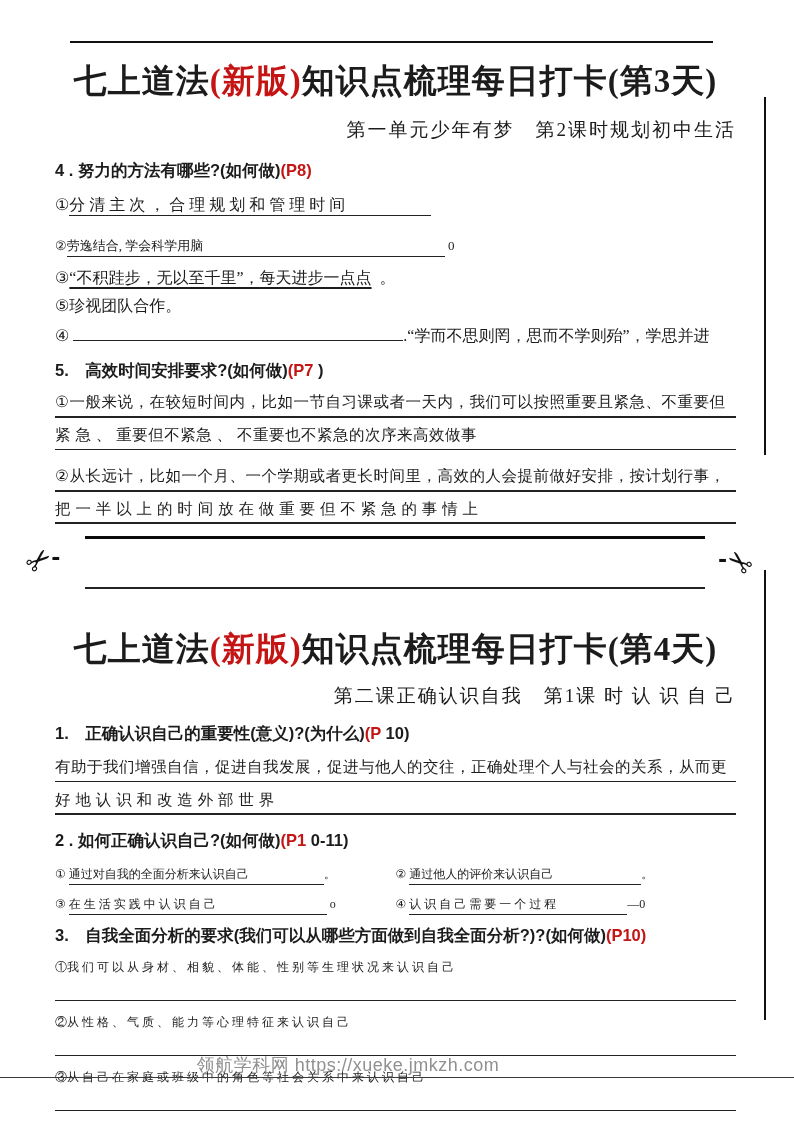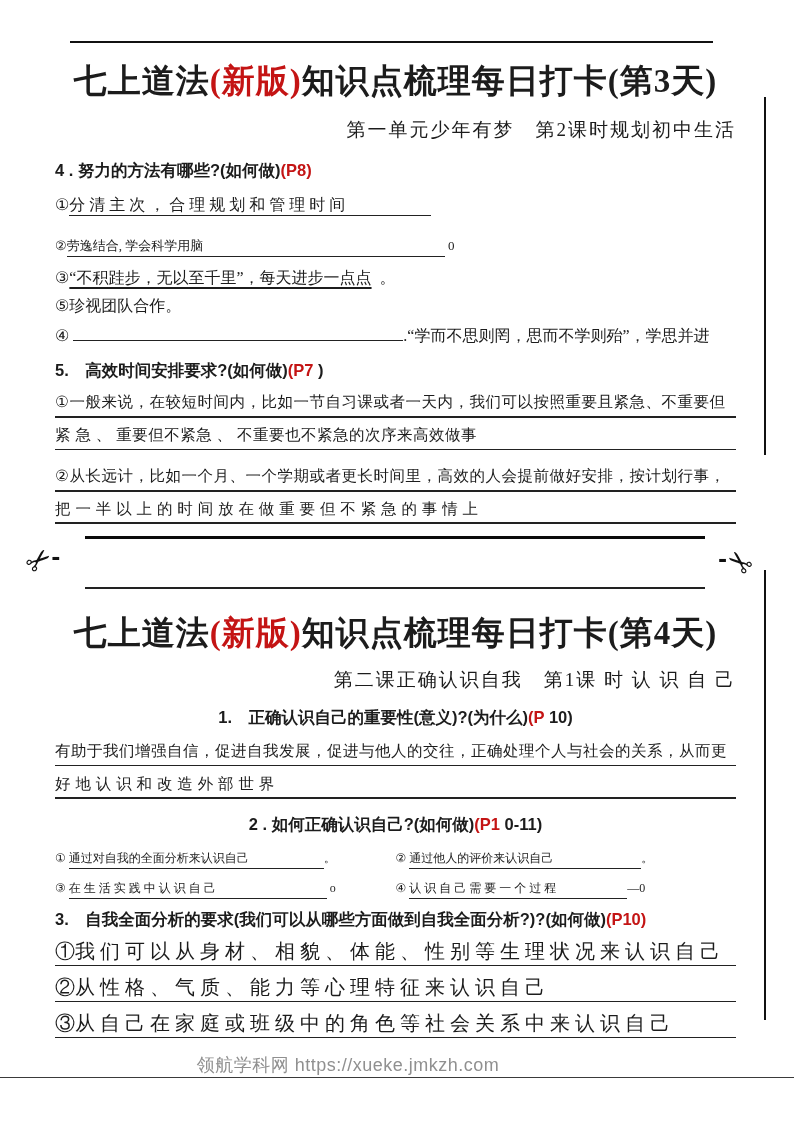--- a/index.html
+++ b/index.html
@@ -22,21 +22,21 @@
   .scissors{position:absolute;font-size:30px;color:#111;font-family:"DejaVu Sans", sans-serif;}
   .scissors .glyph{display:inline-block;}
   .scissors.left{top:543px;left:26px;}
   .scissors.left .glyph{transform:rotate(-40deg);}
   .scissors.right{top:545px;left:718px;}
   .scissors.right .glyph{transform:scaleX(-1) rotate(-40deg);}
   .scissors .dash{font-weight:bold;font-size:22px;vertical-align:6px;}
   
   .sec{position:absolute;left:55px;right:58px;}
   .sec-day3{top:0;}
-  .sec-day4{top:598px;}
+  .sec-day4{top:614px;}
   .doc-title{
     margin:58px 0 0 0;text-align:center;
     font-family:Liberation Serif, serif;
     font-size:33px;font-weight:900;letter-spacing:1px;line-height:46px;
     white-space:nowrap;
   }
   .sec-day4 .doc-title{margin-top:12px;}
   .red{color:#c41414;}
   .doc-subtitle{
     margin:12px 0 0 0;text-align:right;
@@ -56,29 +56,29 @@
   }
   .blank{display:inline-block;border-bottom:1.5px solid #222;height:16px;vertical-align:baseline;}
   .nowrap{white-space:nowrap;overflow:visible;}
   
   .ans-par{
     font-size:15.5px;line-height:33px;letter-spacing:0.5px;
     background-image:repeating-linear-gradient(to bottom, transparent 0, transparent 31px, #222 31px, #222 32.5px);
   }
   
   .m12{margin-top:12px;} .m11{margin-top:11px;} .m8{margin-top:8px;}
-  .m6{margin-top:6px;} .m4{margin-top:4px;} .m14{margin-top:14px;text-align:center;}
+  .m6{margin-top:6px;} .m4{margin-top:4px;} .m14{margin-top:14px;}
   .small-ans{font-size:13px;}
   
   .q2-grid{display:flex;flex-wrap:wrap;margin-top:8px;}
   .q2-cell{width:50%;box-sizing:border-box;font-size:12px;line-height:30px;white-space:nowrap;}
   
   .fullrow{
     display:block;border-bottom:1.5px solid #222;
-    font-size:20px;line-height:26px;padding-bottom:1px;
+    font-size:12px;line-height:26px;padding-bottom:20px;
   }
   
   .footer-rule{position:absolute;top:1077px;left:0;width:794px;height:1px;background:#3a3a3a;}
   .footer-text{
     position:absolute;top:1053px;left:0;width:696px;text-align:center;
     font-family:"Liberation Sans", sans-serif;
     font-size:18px;color:#909090;letter-spacing:0.5px;
   }
 </style>
 </head>

